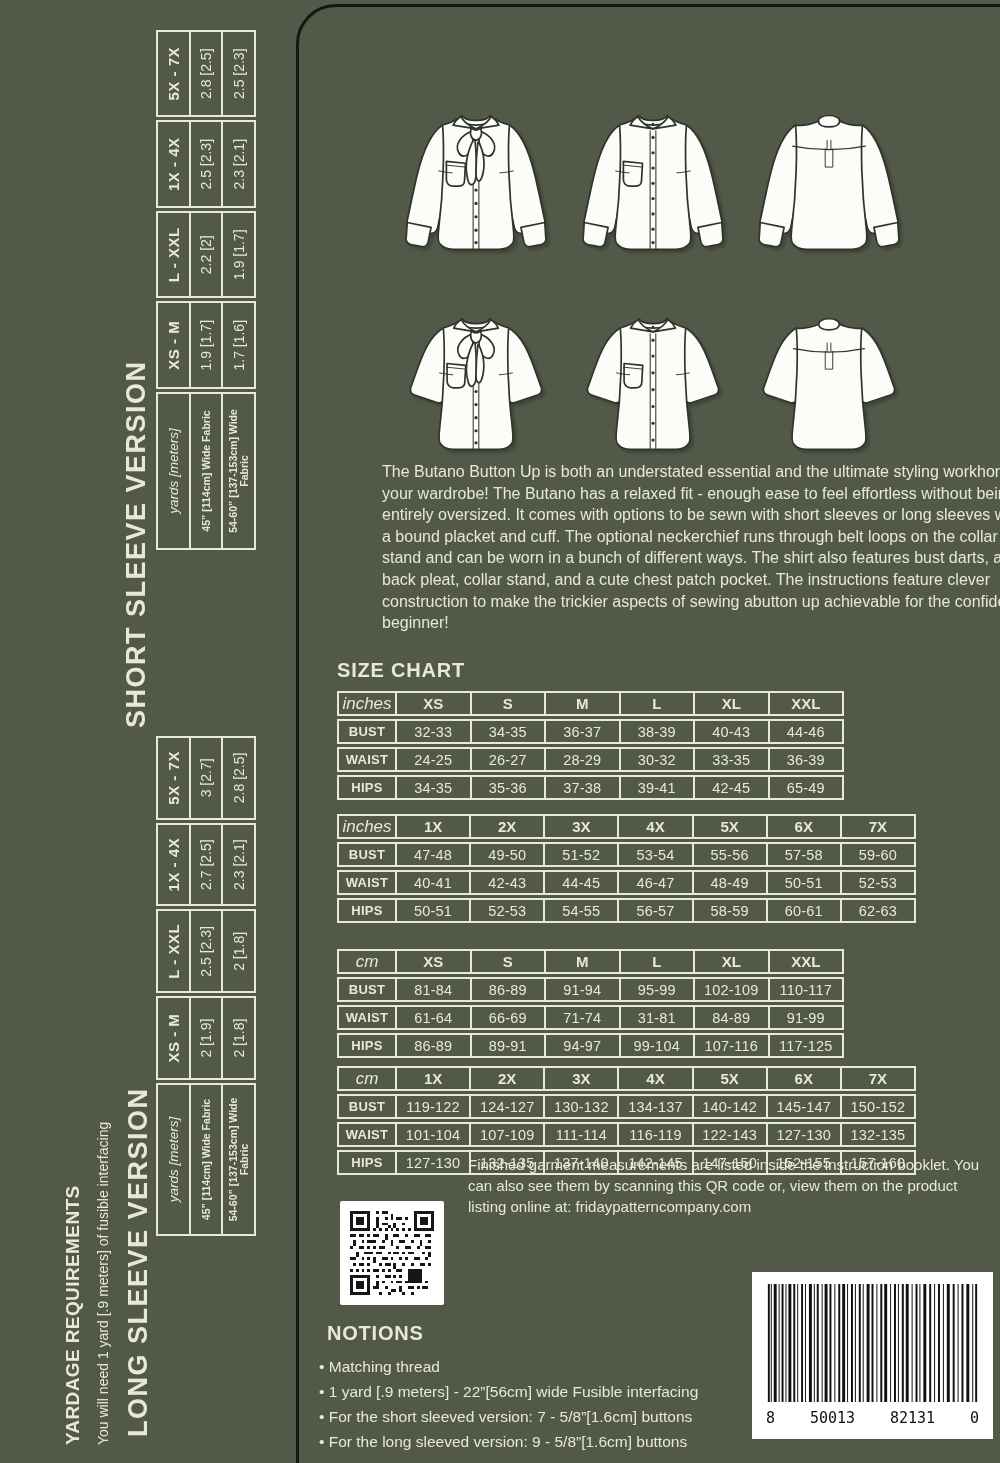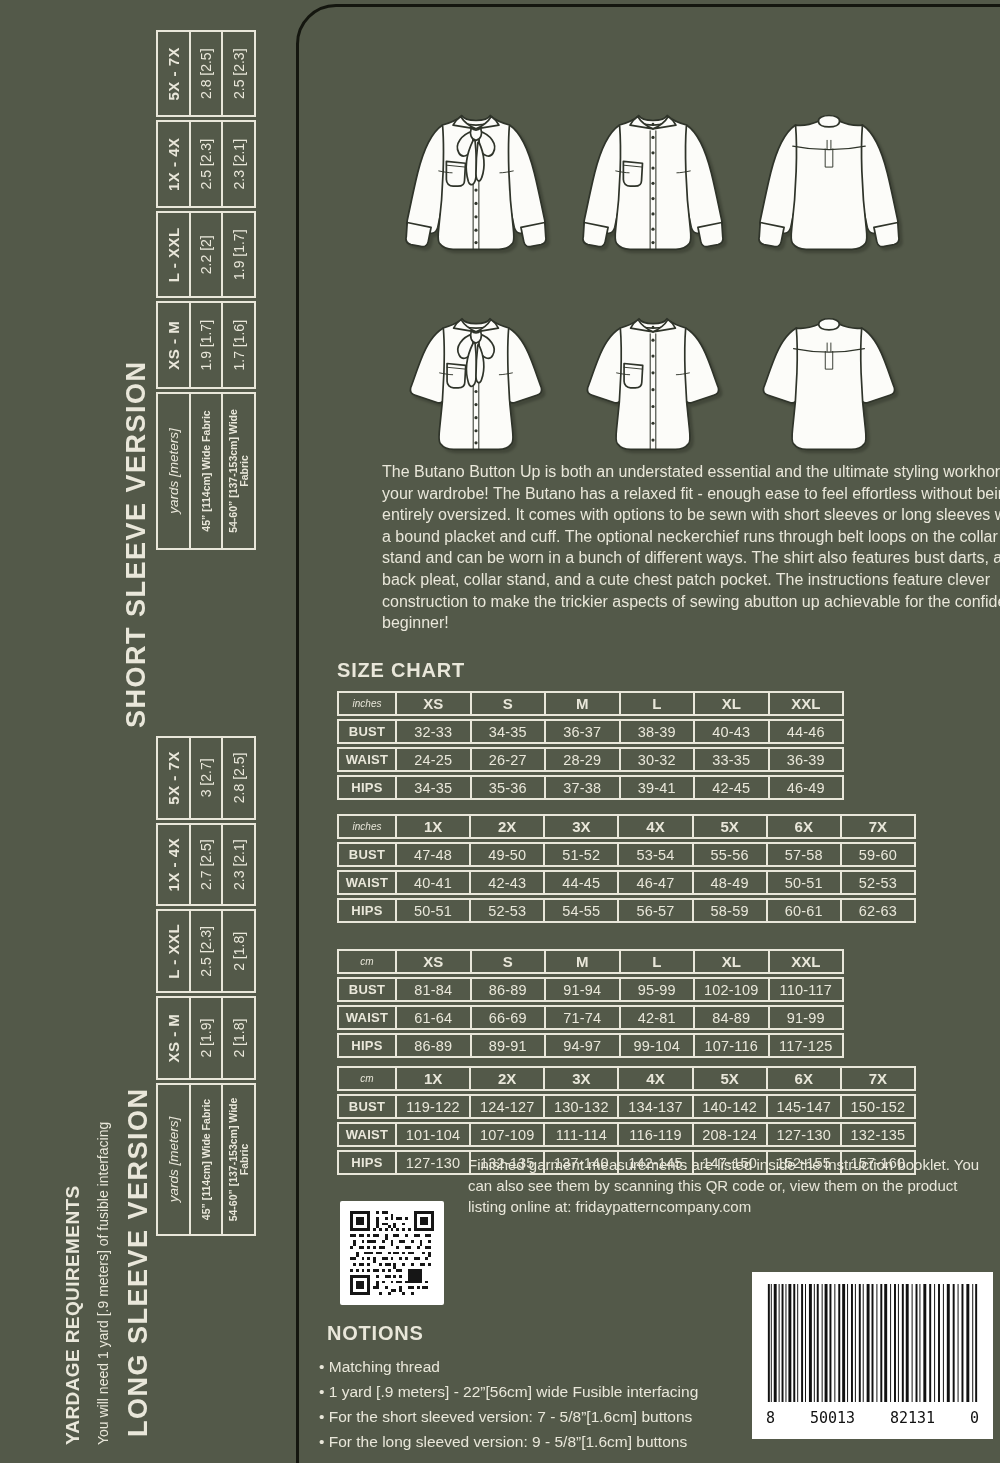--- a/index.html
+++ b/index.html
@@ -46,21 +46,21 @@
   .st-row:first-child { margin-top:0; }
   .st-cell {
     box-sizing:border-box; border:2px solid #E9E7DA; height:25px;
     display:flex; align-items:center; justify-content:center;
     margin-left:-2px; white-space:nowrap;
   }
   .st-cell:first-child { margin-left:0; }
   .st-label { width:60px; flex:none; }
   .st-cell:not(.st-label) { flex:1; }
   .st-size { font-weight:bold; font-size:15px; }
-  .st-unit { font-style:italic; font-size:10px; }
+  .st-unit { font-style:italic; font-size:17px; }
   .st-rowlabel { font-weight:bold; font-size:13px; letter-spacing:0.3px; }
   .st-val { font-size:14.5px; letter-spacing:0.2px; }
 
   
   .desc { font-size:16px; line-height:21.6px;margin-left:45px; }
   .h2   { font-size:20px; font-weight:bold; letter-spacing:0.8px; }
   .note { font-size:15px; line-height:21px; }
   .nitem { font-size:15.5px; line-height:25px; }
   .nitem::before { content:"• "; }
 
@@ -335,21 +335,21 @@
         <div class="st-cell st-val">33-35</div>
         <div class="st-cell st-val">36-39</div>
       </div>
       <div class="st-row">
         <div class="st-cell st-label st-rowlabel">HIPS</div>
         <div class="st-cell st-val">34-35</div>
         <div class="st-cell st-val">35-36</div>
         <div class="st-cell st-val">37-38</div>
         <div class="st-cell st-val">39-41</div>
         <div class="st-cell st-val">42-45</div>
-        <div class="st-cell st-val">46-49</div>
+        <div class="st-cell st-val">65-49</div>
       </div>
     </div>
   <div class="st" style="left:337px;top:814px;width:579px">
       <div class="st-row">
         <div class="st-cell st-label st-unit">inches</div>
         <div class="st-cell st-size">1X</div>
         <div class="st-cell st-size">2X</div>
         <div class="st-cell st-size">3X</div>
         <div class="st-cell st-size">4X</div>
         <div class="st-cell st-size">5X</div>
@@ -404,21 +404,21 @@
         <div class="st-cell st-val">91-94</div>
         <div class="st-cell st-val">95-99</div>
         <div class="st-cell st-val">102-109</div>
         <div class="st-cell st-val">110-117</div>
       </div>
       <div class="st-row">
         <div class="st-cell st-label st-rowlabel">WAIST</div>
         <div class="st-cell st-val">61-64</div>
         <div class="st-cell st-val">66-69</div>
         <div class="st-cell st-val">71-74</div>
-        <div class="st-cell st-val">42-81</div>
+        <div class="st-cell st-val">31-81</div>
         <div class="st-cell st-val">84-89</div>
         <div class="st-cell st-val">91-99</div>
       </div>
       <div class="st-row">
         <div class="st-cell st-label st-rowlabel">HIPS</div>
         <div class="st-cell st-val">86-89</div>
         <div class="st-cell st-val">89-91</div>
         <div class="st-cell st-val">94-97</div>
         <div class="st-cell st-val">99-104</div>
         <div class="st-cell st-val">107-116</div>
@@ -445,21 +445,21 @@
         <div class="st-cell st-val">140-142</div>
         <div class="st-cell st-val">145-147</div>
         <div class="st-cell st-val">150-152</div>
       </div>
       <div class="st-row">
         <div class="st-cell st-label st-rowlabel">WAIST</div>
         <div class="st-cell st-val">101-104</div>
         <div class="st-cell st-val">107-109</div>
         <div class="st-cell st-val">111-114</div>
         <div class="st-cell st-val">116-119</div>
-        <div class="st-cell st-val">208-124</div>
+        <div class="st-cell st-val">122-143</div>
         <div class="st-cell st-val">127-130</div>
         <div class="st-cell st-val">132-135</div>
       </div>
       <div class="st-row">
         <div class="st-cell st-label st-rowlabel">HIPS</div>
         <div class="st-cell st-val">127-130</div>
         <div class="st-cell st-val">132-135</div>
         <div class="st-cell st-val">137-140</div>
         <div class="st-cell st-val">142-145</div>
         <div class="st-cell st-val">147-150</div>

